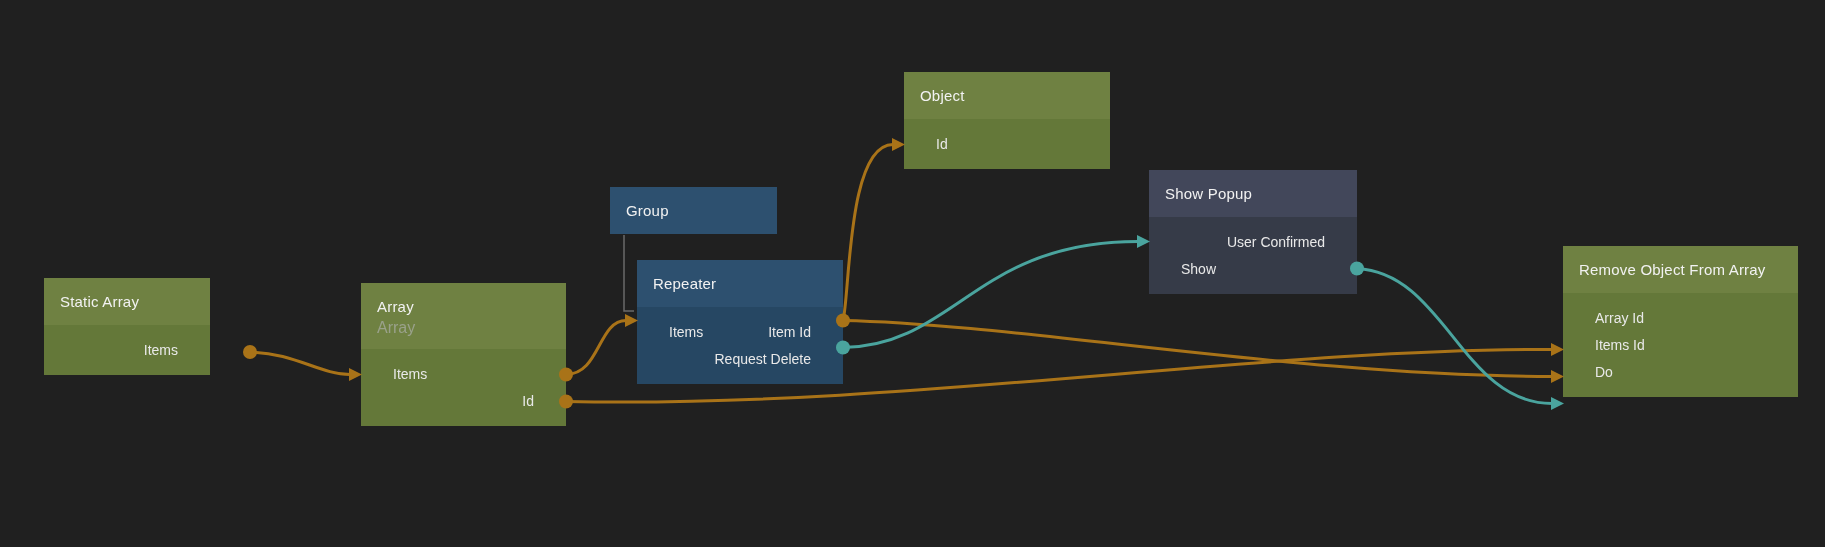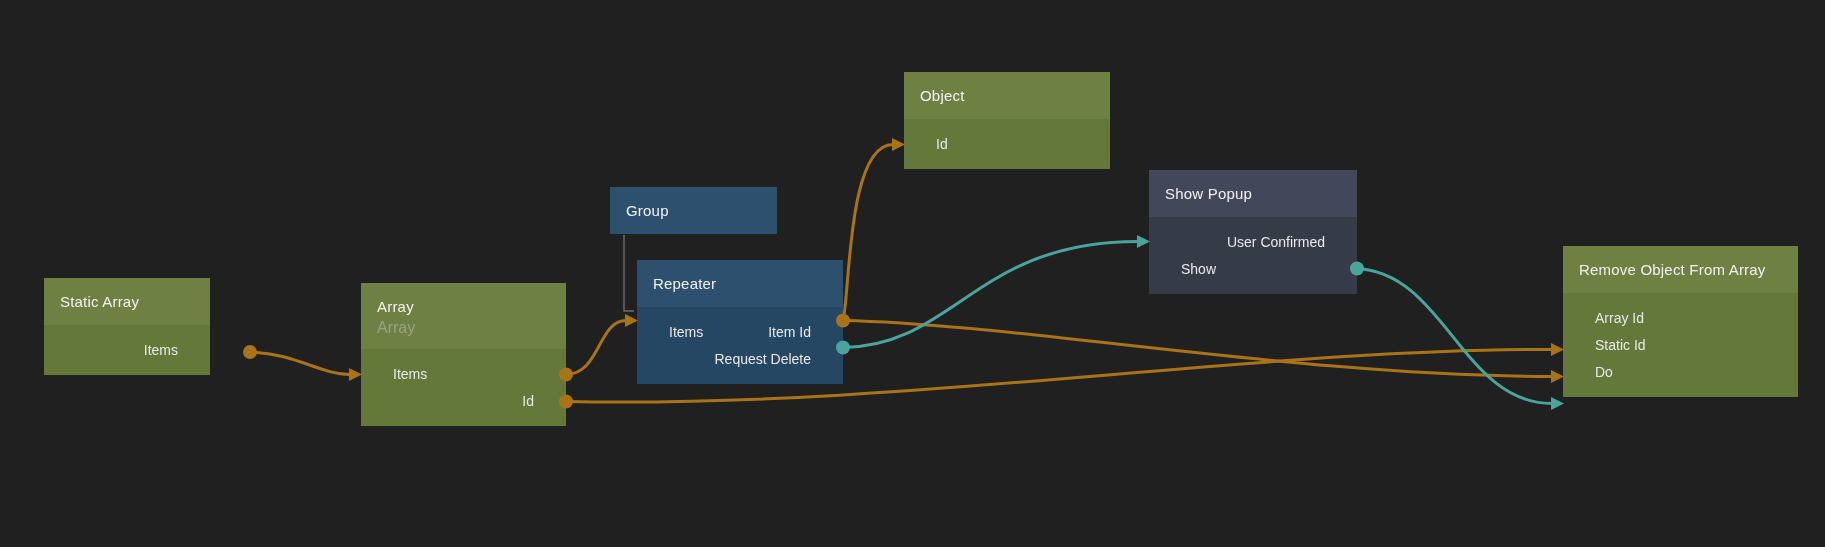--- a/index.html
+++ b/index.html
@@ -117,21 +117,21 @@
 
   <div class="node green" style="left:1563px;top:246px;width:235px">
     <div class="nhead">
       <div class="ntitle">Remove Object From Array</div>
     </div>
     <div class="nbody">
       <div class="prow">
         <span class="plabel">Array Id</span>
       </div>
       <div class="prow">
-        <span class="plabel">Static Id</span>
+        <span class="plabel">Items Id</span>
       </div>
       <div class="prow">
         <span class="plabel">Do</span>
       </div>
     </div>
   </div>
 
   <svg class="wires" width="1825" height="547" viewBox="0 0 1825 547">
 
     <path class="gline" d="M 624 235 L 624 311 L 634 311"></path>

